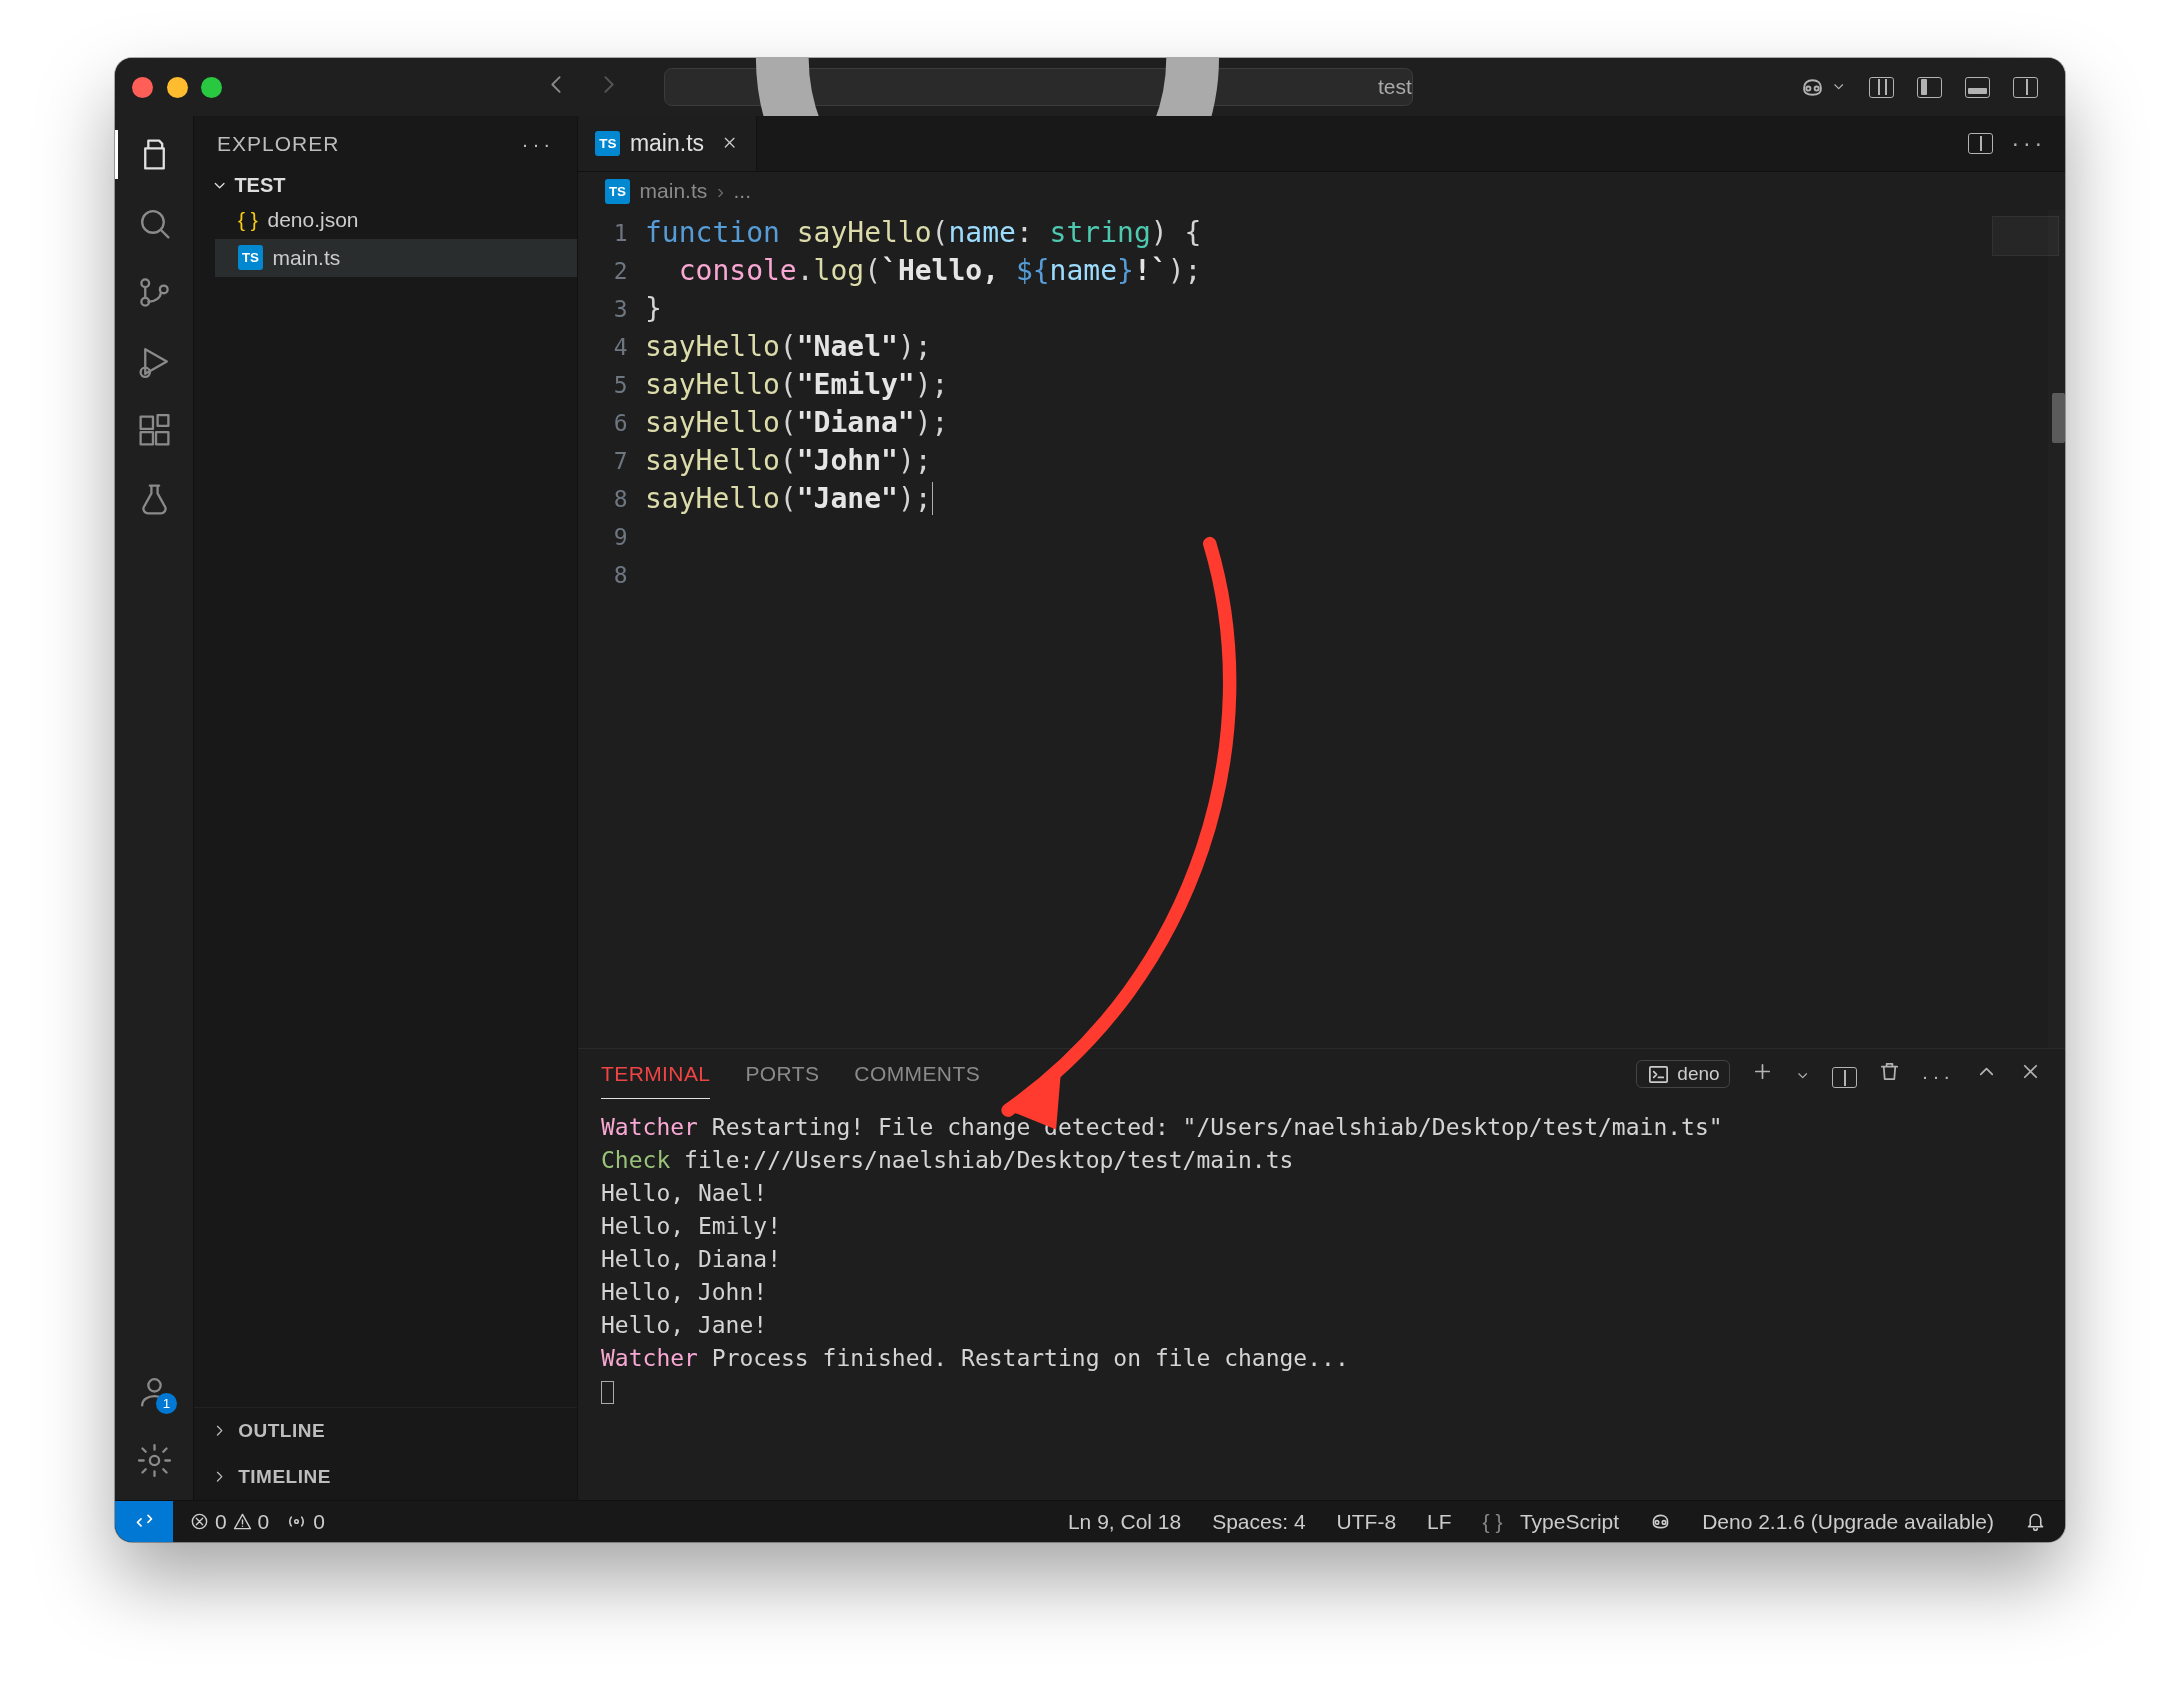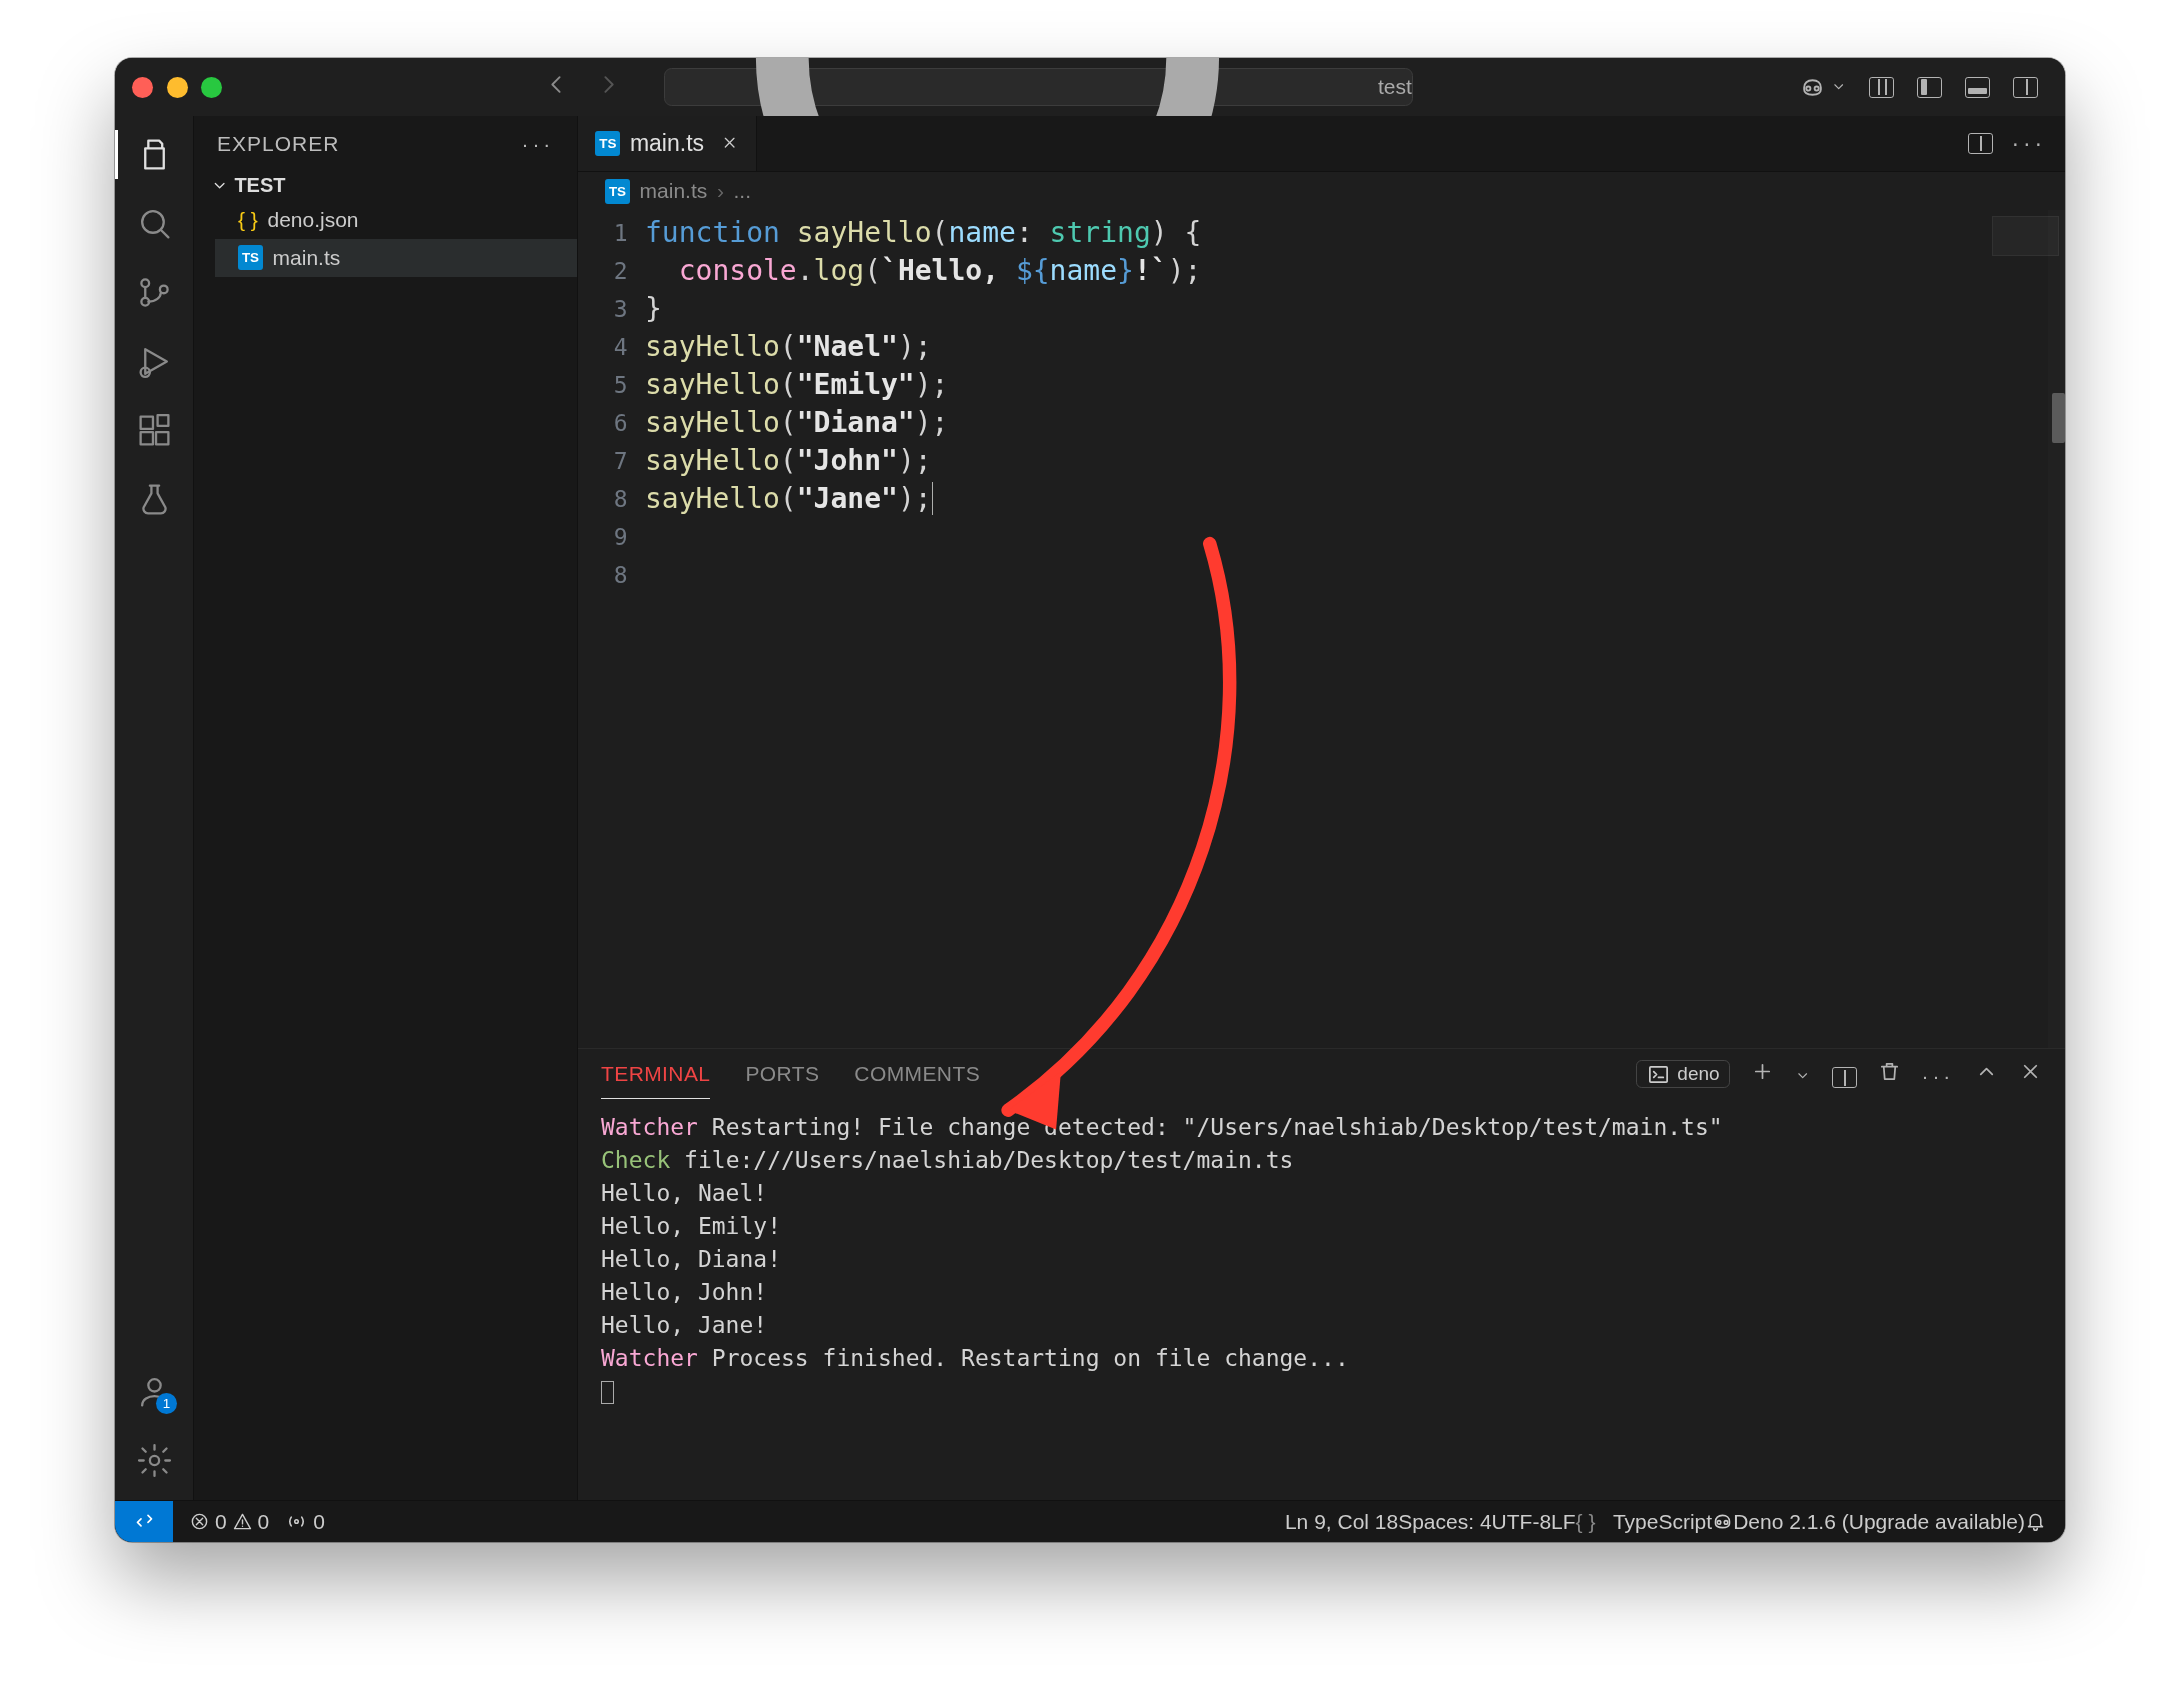--- a/index.html
+++ b/index.html
@@ -116,21 +116,21 @@
   .panel-right{margin-left:auto;display:flex;align-items:flex-end;gap:21px;color:#b3b3b3;}
   .panel-right .deno{display:flex;align-items:center;gap:7.7px;border:1px solid #444;border-radius:5.8px;padding:1.9px 9.6px;color:#ccc;font-size:19px;}
   .panel-right svg{width:23px;height:23px;}
   .term{flex:1;font-family:"Menlo","Consolas",monospace;font-size:23px;line-height:33px;padding:11.5px 23px;color:#d4d4d4;white-space:pre-wrap;}
   .term .watcher{color:#f9a8d4;} .term .check{color:#98c379;}
   .term .box{display:inline-block;width:13.4px;height:23px;border:1.4px solid #aaa;vertical-align:middle;}
 
   .statusbar{height:42px;background:#181818;border-top:1px solid #111;display:flex;align-items:center;font-size:21px;color:#ccc;}
   .status-remote{width:58px;height:100%;background:#0078d4;display:flex;align-items:center;justify-content:center;color:#fff;}
   .status-left{display:flex;align-items:center;gap:17.3px;padding-left:17.3px;}
-  .status-right{margin-left:auto;display:flex;align-items:center;padding-right:19px;}
+  .status-right{margin-left:auto;display:flex;align-items:center;gap:31px;padding-right:19px;}
   .status-item{display:flex;align-items:center;gap:5.8px;}
 
   
   .annot-arrow{position:absolute;left:797px;top:476px;pointer-events:none;}
   .annot-arrow svg{overflow:visible;}
 
   svg{fill:none;stroke:currentColor;stroke-width:1.8;stroke-linecap:round;stroke-linejoin:round;}
 </style>
 </head>
 <body>
@@ -247,20 +247,34 @@
         <span>TEST</span>
       </div>
       <div class="file-tree">
         <div class="file-row">
           <span class="ico-json">{ }</span>
           <span>deno.json</span>
         </div>
         <div class="file-row active">
           <span class="ico-ts">TS</span>
           <span>main.ts</span>
+        </div>
+      </div>
+      <div class="sidebar-bottom">
+        <div class="sb-collapse">
+          <svg class="chev" viewBox="0 0 24 24" style="width:17.3px;height:17.3px">
+              <path d="M9 6l6 6-6 6"></path>
+            </svg>
+          <span>OUTLINE</span>
+        </div>
+        <div class="sb-collapse">
+          <svg class="chev" viewBox="0 0 24 24" style="width:17.3px;height:17.3px">
+              <path d="M9 6l6 6-6 6"></path>
+            </svg>
+          <span>TIMELINE</span>
         </div>
       </div>
     </div>
 
     <div class="main">
       <div class="tabbar">
         <div class="tab">
           <span class="ico-ts">TS</span>
           <span>main.ts</span>
           <span class="close"><svg viewBox="0 0 24 24" style="width:17.3px;height:17.3px">

